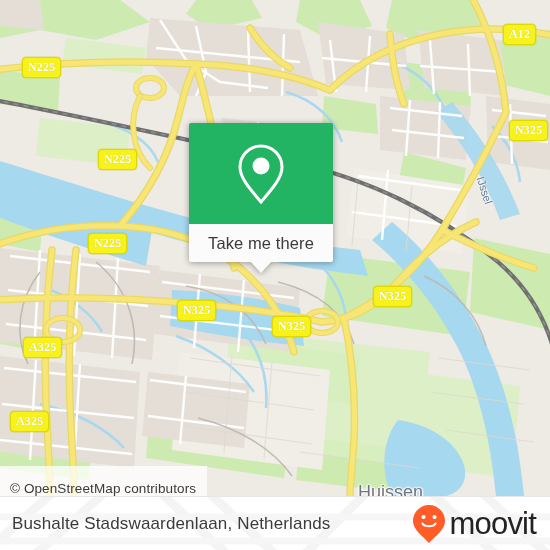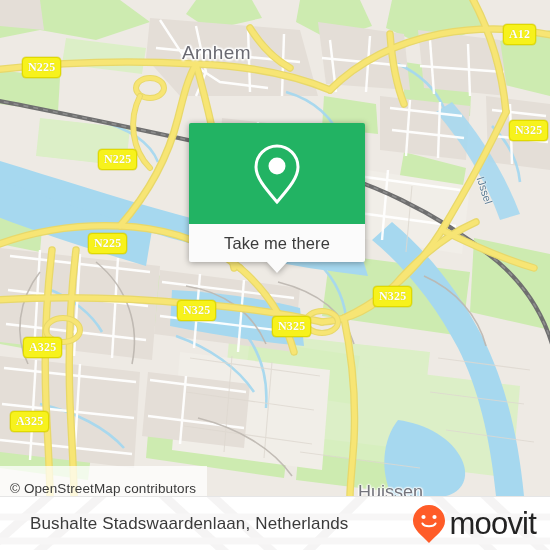--- a/index.html
+++ b/index.html
@@ -88,21 +88,21 @@
     color: #3a3a3a;
     letter-spacing: .1px;
     white-space: nowrap;
   }
 
   
   #popup {
     position: absolute;
     left: 189px;
     top: 123px;
-    width: 176px;
+    width: 144px;
     filter: drop-shadow(0 1px 3px rgba(0,0,0,.35));
   }
   #popup-head {
     height: 101px;
     background: #22b363;
     border-radius: 2px 2px 0 0;
     display: flex;
     align-items: center;
     justify-content: center;
   }
@@ -146,21 +146,21 @@
   }
   #bar-watermark {
     position: absolute;
     left: 0; top: 0;
     width: 550px; height: 54px;
     opacity: .5;
     pointer-events: none;
   }
   #place-title {
     position: relative;
-    margin-left: 30px;
+    margin-left: 12px;
     font-size: 17px;
     color: #3b3b3b;
     letter-spacing: .15px;
     white-space: nowrap;
     z-index: 2;
   }
   #brand {
     position: absolute;
     right: 14px;
     top: 0;
@@ -403,21 +403,20 @@
           <ellipse cx="322" cy="322" rx="16" ry="11"></ellipse>
           <ellipse cx="63" cy="330" rx="17" ry="12" stroke="#e8d86a" stroke-width="6"></ellipse>
           <ellipse cx="63" cy="330" rx="17" ry="12"></ellipse>
           <path d="M140,96 C128,120 132,150 150,168" stroke="#e8d86a" stroke-width="6"></path>
           <path d="M140,96 C128,120 132,150 150,168"></path>
         </g>
 
       </g>
     </svg>
 
-    <div class="city-label" style="left:182px; top:42px;">Arnhem</div>
 
     <div class="town-label" style="left:358px; top:482px;">Huissen</div>
 
     <div class="water-label" style="left:486px; top:175px; transform:rotate(72deg); transform-origin:left top;">IJssel</div>
 
     <div class="shield" style="left:22px; top:57px;">N225</div>
     <div class="shield" style="left:503px; top:24px;">A12</div>
     <div class="shield" style="left:509px; top:120px;">N325</div>
     <div class="shield" style="left:98px; top:149px;">N225</div>
     <div class="shield" style="left:88px; top:233px;">N225</div>

